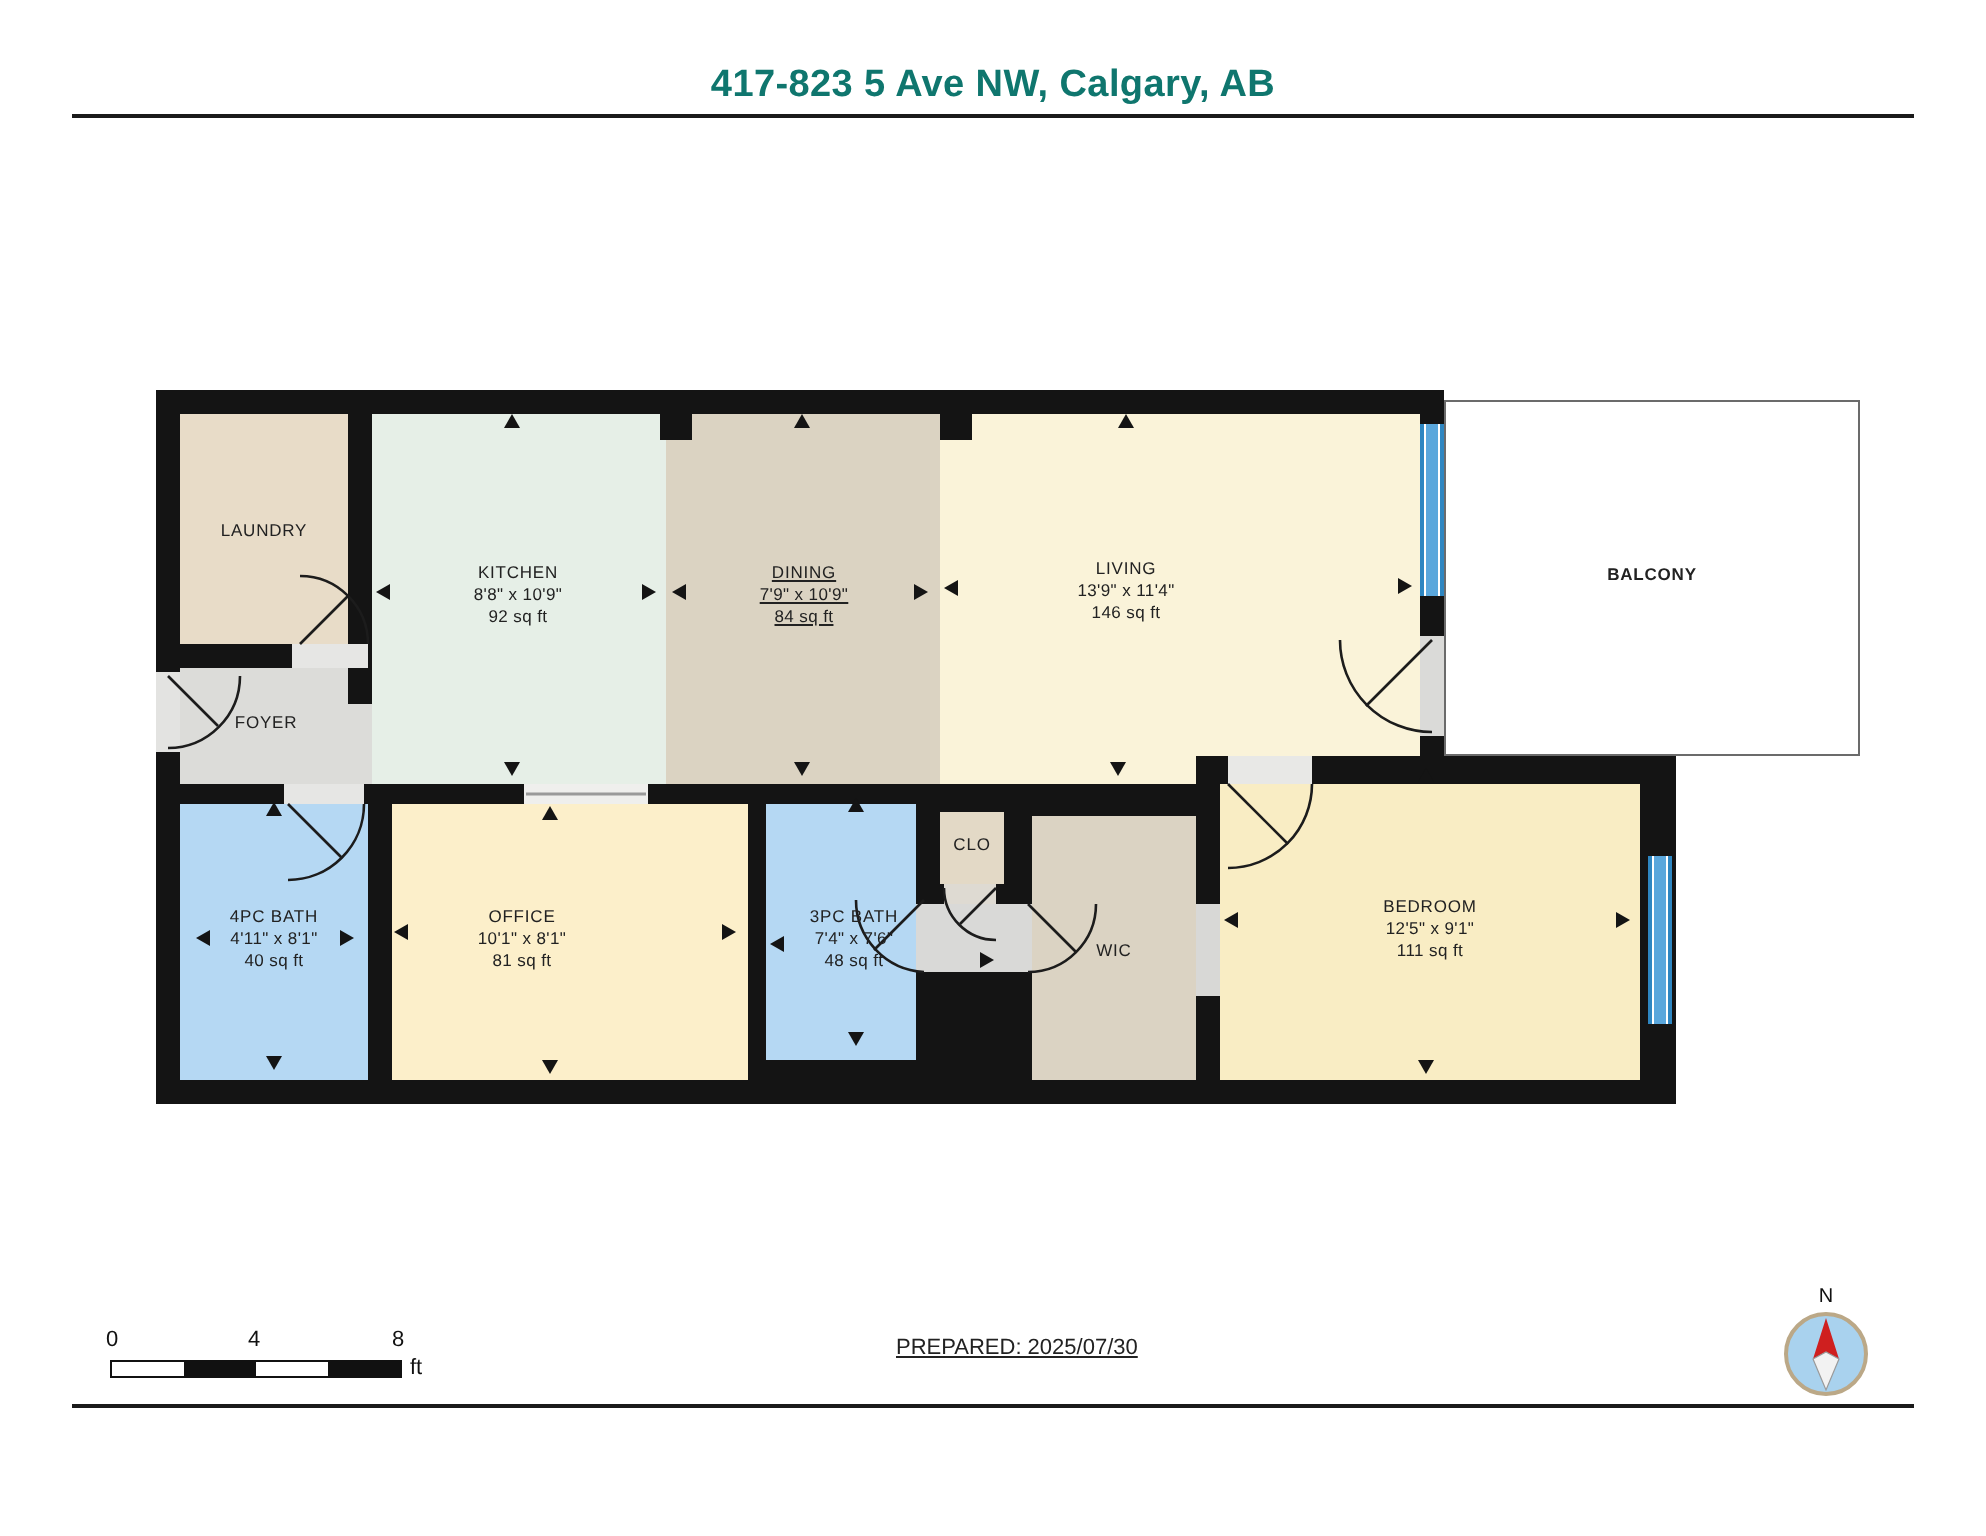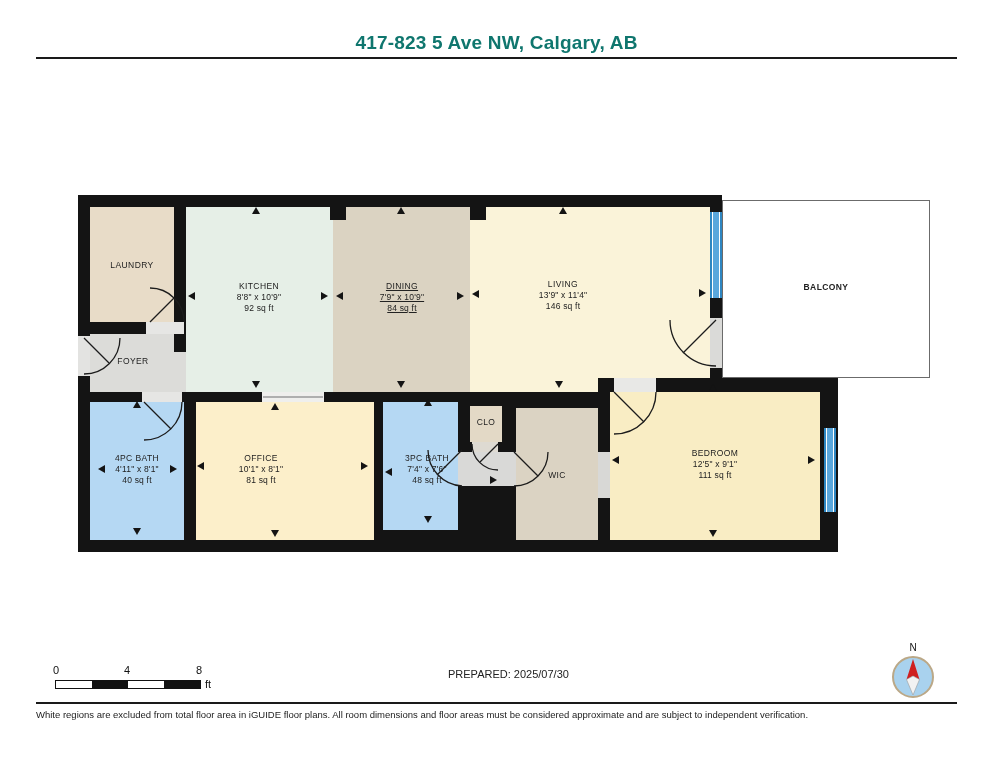--- a/index.html
+++ b/index.html
@@ -24,21 +24,21 @@
               font-size:8.5px;line-height:1.3;color:#222;letter-spacing:.2px;}
   .room-label .rn{letter-spacing:.4px;}
   .arrow{position:absolute;z-index:5;width:0;height:0;}
   
   .scale-num{position:absolute;top:664px;width:14px;text-align:center;font-size:11px;color:#111;}
   .scale-bar{position:absolute;left:55px;top:680px;width:144px;height:7px;border:1px solid #111;
              display:flex;z-index:2;}
   .scale-bar span{flex:1 1 25%;}
   .sb-w{background:#fff;} .sb-b{background:#111;}
   .scale-unit{position:absolute;left:205px;top:678px;font-size:11px;color:#111;}
-  .prepared{position:absolute;left:448px;top:668px;font-size:11px;color:#222;}
+  .prepared{position:absolute;left:448px;top:668px;font-size:11px;color:#222;text-decoration:underline;}
   .compass{position:absolute;left:882px;top:640px;}
   .footer-text{position:absolute;left:36px;top:709px;font-size:9.5px;color:#222;}
 </style>
 </head>
 <body>
 
 <div class="page">
 
   <div class="title">417-823 5 Ave NW, Calgary, AB</div>
   <div class="rule rule-top"></div>
@@ -201,15 +201,14 @@
   <div class="prepared">PREPARED: 2025/07/30</div>
 
   <svg class="compass" width="62" height="62">
     <text x="31" y="11" font-size="10" text-anchor="middle" fill="#111">N</text>
     <circle cx="31" cy="37" r="20" fill="#a9d2ee" stroke="#bba887" stroke-width="2"></circle>
     <path d="M31 19 L24.5 39.5 L31 36 L37.5 39.5 Z" fill="#cf1f1f"></path>
     <path d="M24.5 39.5 L31 36 L37.5 39.5 L31 55 Z" fill="#f2f2f2" stroke="#9a9a9a" stroke-width="0.6"></path>
   </svg>
 
   <div class="rule rule-bottom"></div>
-  <div class="footer-text">White regions are excluded from total floor area in iGUIDE floor plans. All room dimensions and floor areas must be considered approximate and are subject to independent verification.</div>
 
 </div>
 
 </body></html>

